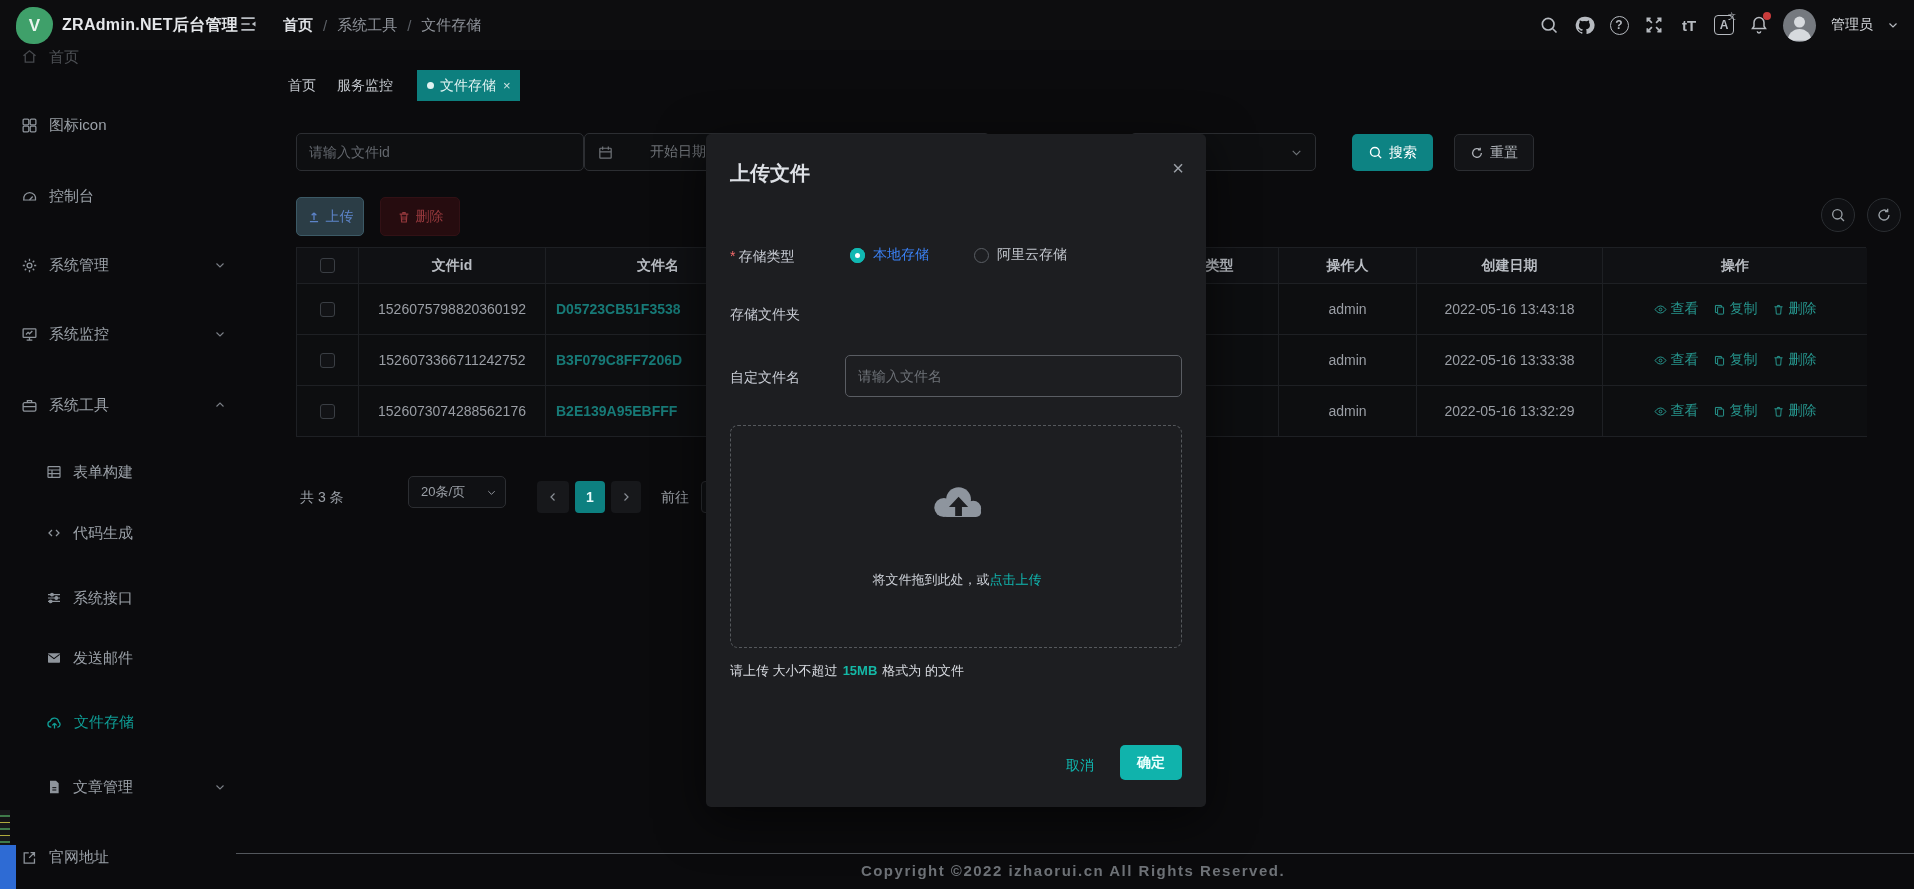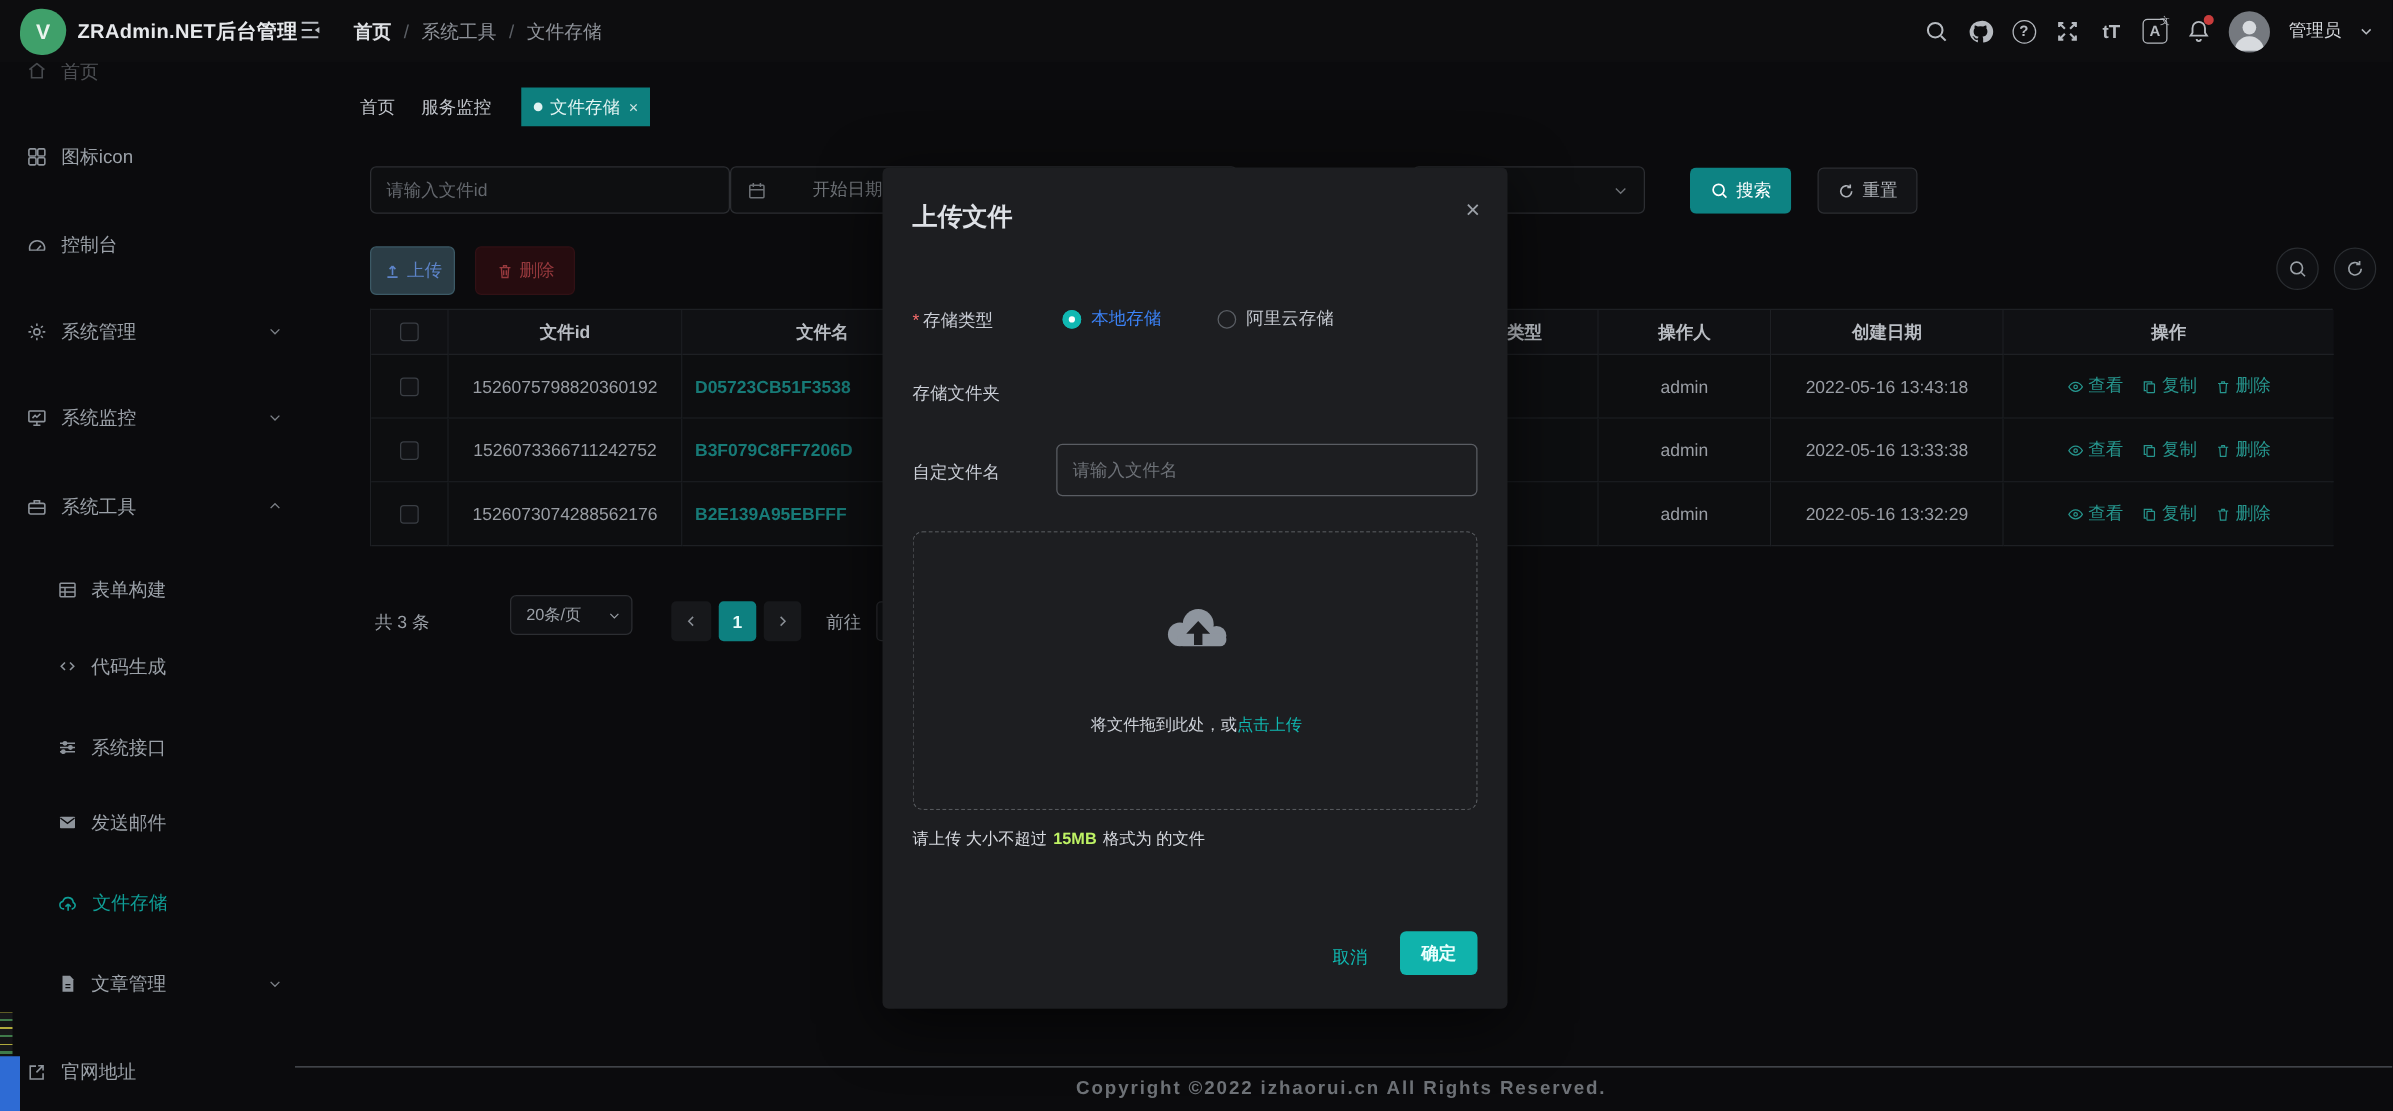--- a/index.html
+++ b/index.html
@@ -121,21 +121,21 @@
   .minput { position:absolute; left:139px; width:337px; height:42px; background:#1d1e21; border:1px solid #5a5d63;
     border-radius:5px; display:flex; align-items:center; padding:0 12px; }
   .minput input { background:transparent; border:none; outline:none; width:100%; color:#dfe2e7; font-size:14px;
     font-family:"Liberation Sans","DejaVu Sans",sans-serif; }
   .minput input::placeholder { color:#6d7177; }
   .dragger { position:absolute; left:24px; top:291px; width:452px; height:223px; border:1px dashed #55585c; border-radius:8px; cursor:pointer; }
   .cloudwrap { position:absolute; left:196px; top:55px; }
   .dragtxt { position:absolute; left:0; top:145px; width:452px; text-align:center; color:#ced2d9; font-size:13px; }
   .draglink { color:#10b9b2; cursor:pointer; }
   .mtip { position:absolute; left:24px; top:528px; color:#d8dbe1; font-size:13px; }
-  .tipsize { color:#bef264; font-weight:bold; margin:0 5px; }
+  .tipsize { color:#14b8a6; font-weight:bold; margin:0 5px; }
   .mcancel { position:absolute; left:352px; top:618px; color:#10b9b2; font-size:14px; cursor:pointer; padding:5px 8px; }
   .mconfirm { position:absolute; left:414px; top:611px; width:62px; height:35px; background:#10b3ac; border-radius:5px;
     color:#eafffd; font-size:14px; font-weight:bold; display:flex; align-items:center; justify-content:center; cursor:pointer; }
 </style>
 </head>
 <body>
 
 <div id="app">
 
   <div class="hdr">

